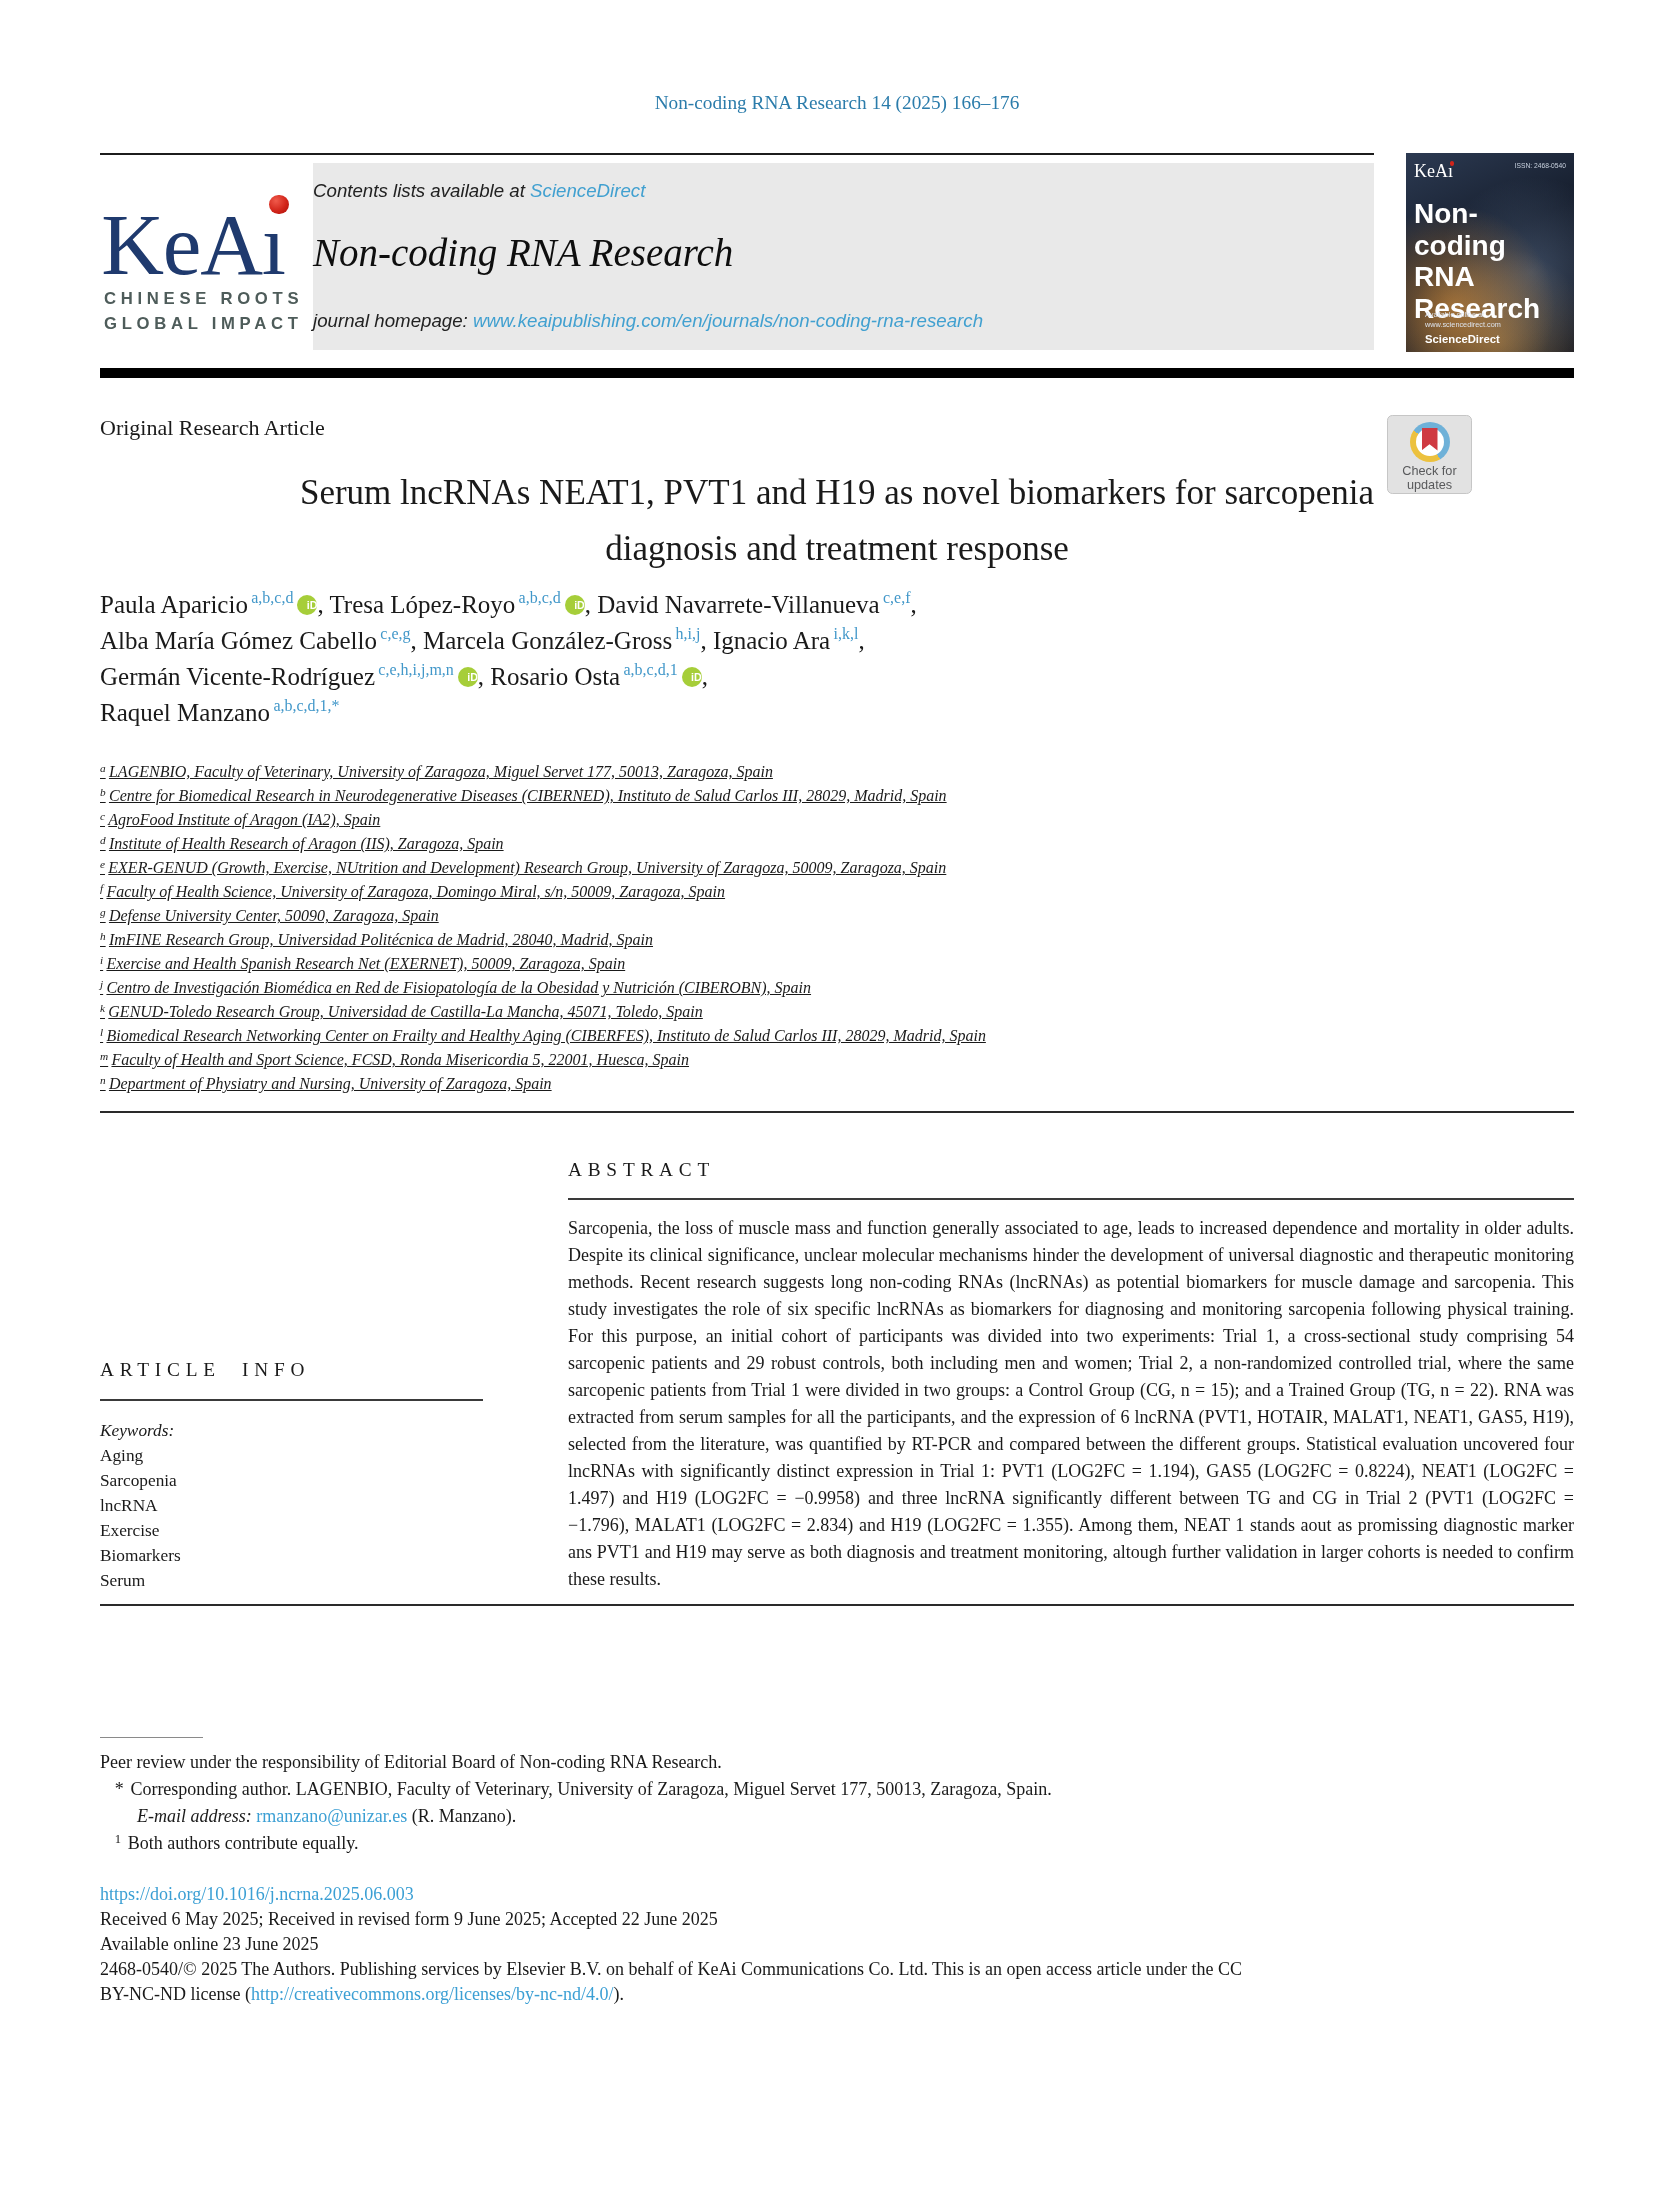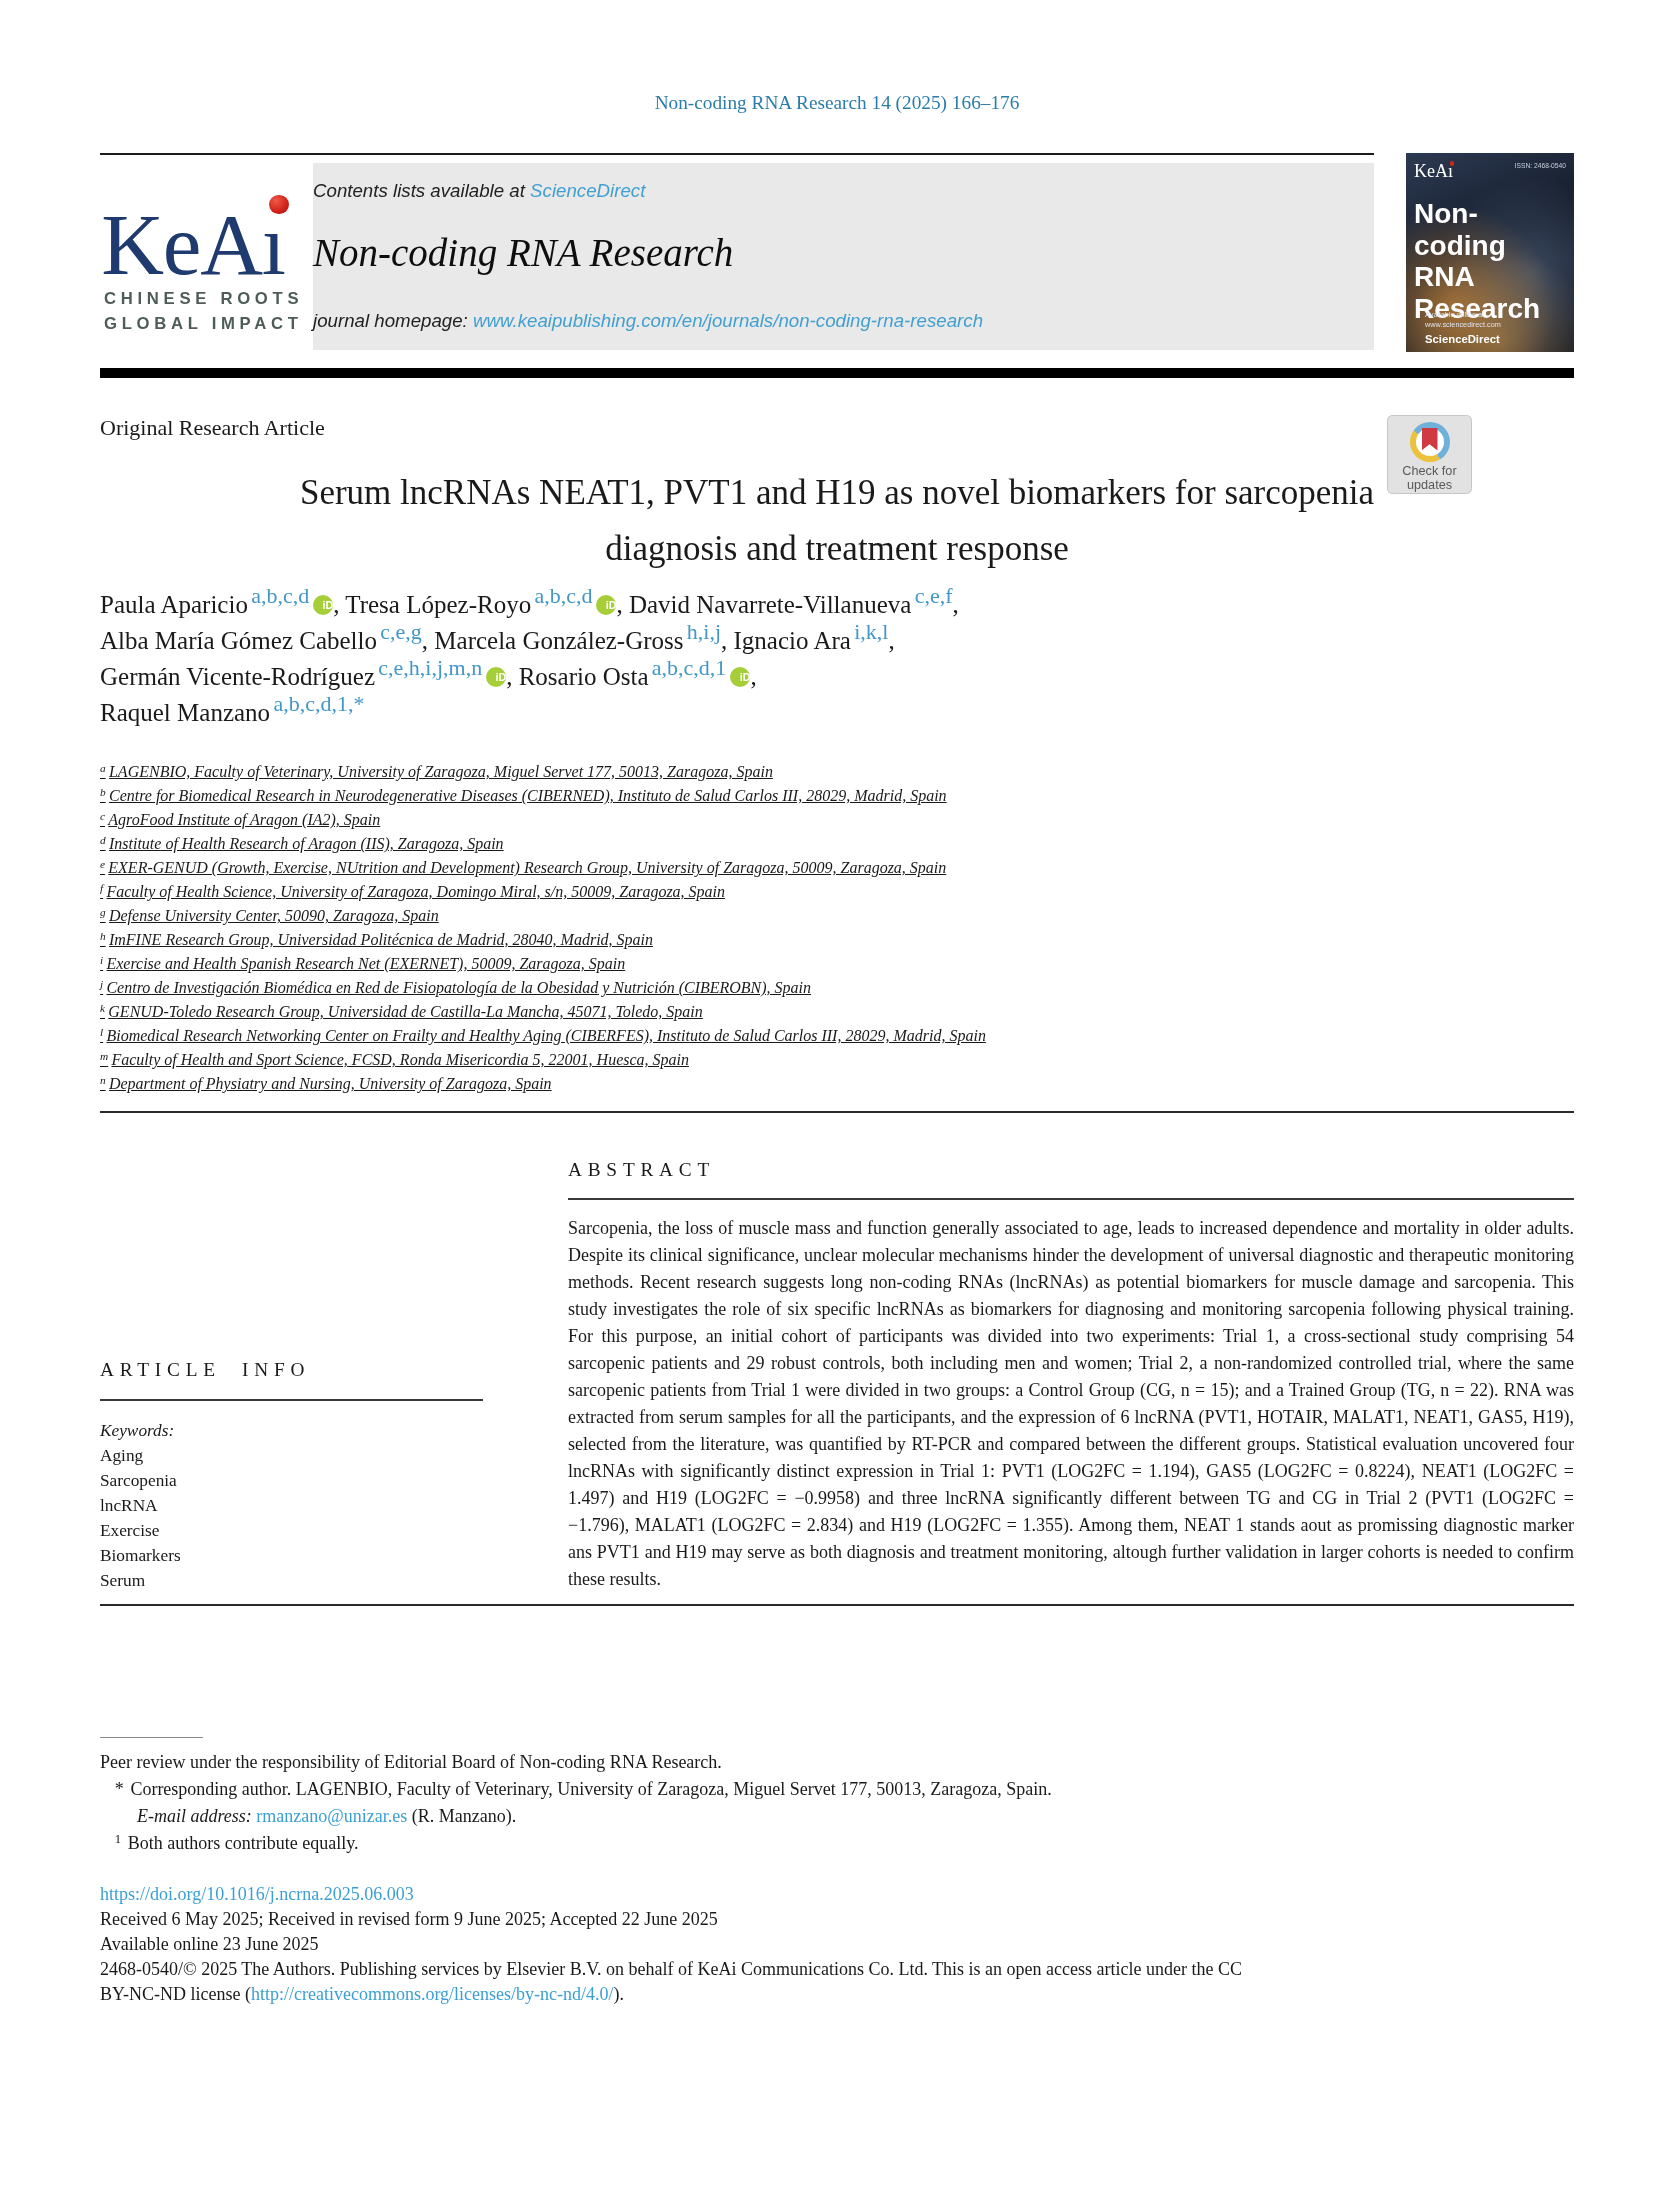--- a/index.html
+++ b/index.html
@@ -52,21 +52,21 @@
                border:0.7px solid #c6c6c6;border-radius:5.3px;text-align:center;cursor:pointer;}
   .cu-ring{position:relative;width:40px;height:40px;margin:6px auto 2.7px;border-radius:50%;
            background:conic-gradient(from 0deg,#6fb1d8 0deg 150deg,#ecc13e 150deg 305deg,#6fb1d8 305deg 360deg);}
   .cu-ring::after{content:"";position:absolute;inset:6px;background:#ffffff;border-radius:50%;}
   .cu-bookmark{position:absolute;left:50%;top:6px;transform:translateX(-50%);width:16px;height:23px;
                background:#cf3a42;clip-path:polygon(0 0,100% 0,100% 100%,50% 72%,0 100%);z-index:2;}
   .cu-text{font-family:"Liberation Sans",sans-serif;font-size:12.7px;line-height:14px;color:#58595b;}
 
   .title{margin:23px 0 0 0;font-size:35px;line-height:56px;font-weight:normal;text-align:center;}
   .authors{margin-top:10.7px;font-size:25px;line-height:36px;}
-  .a-sup{color:#4197c9;font-size:22px;line-height:0;position:relative;top:-10px;margin-left:3.3px;}
+  .a-sup{color:#4197c9;font-size:16px;line-height:0;position:relative;top:-10px;margin-left:3.3px;}
   .orcid{display:inline-block;width:20px;height:20px;border-radius:50%;background:#a6ce39;color:#fff;
          font-family:"Liberation Sans",sans-serif;font-weight:bold;font-size:10.7px;line-height:20px;
          text-align:right;margin-left:4px;position:relative;top:-4.7px;cursor:pointer;}
   .affils{margin-top:29px;font-size:16px;line-height:24px;font-style:italic;text-decoration:underline;}
   .affil-sup{font-size:11.3px;line-height:0;position:relative;top:-5.3px;margin-right:3.3px;}
 
   .rule-full{height:2px;background:#2a2a2a;}
   .rule-after-affils{margin-top:14.7px;}
 
   

